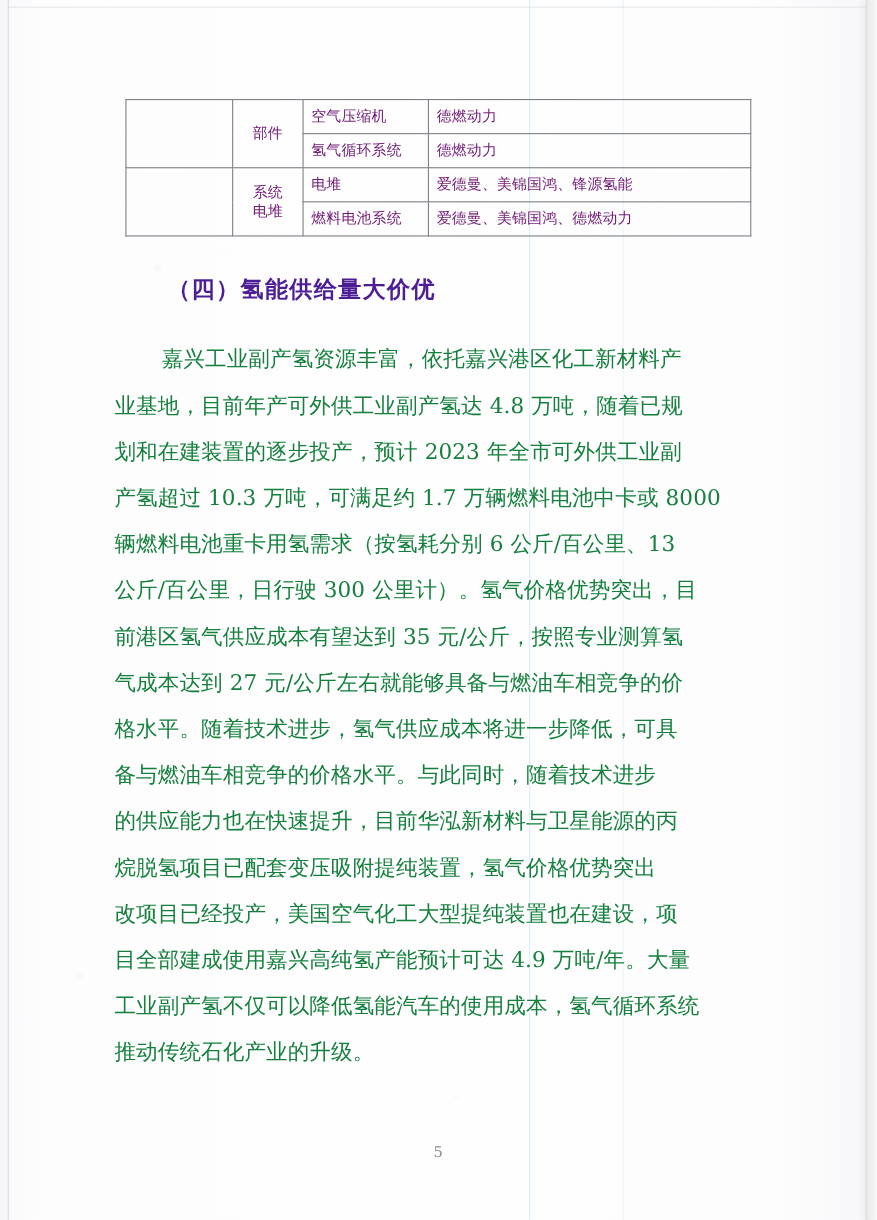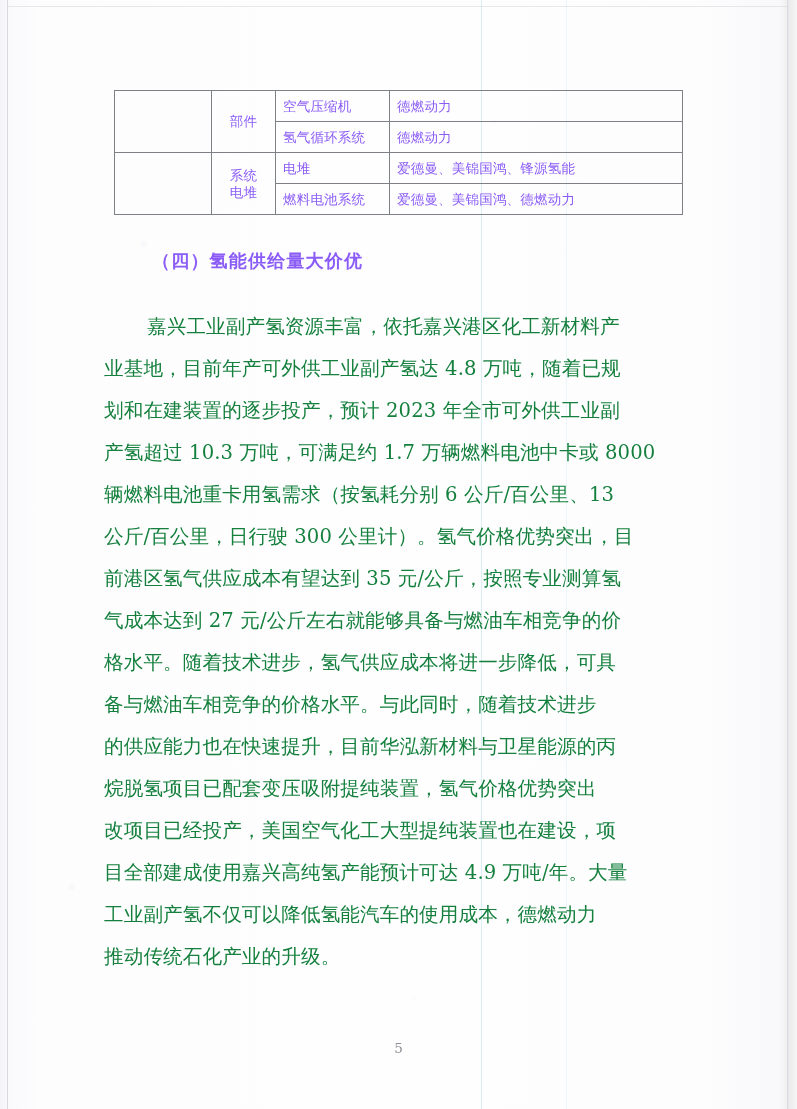--- a/index.html
+++ b/index.html
@@ -95,40 +95,40 @@
     width: 569px;
     border-collapse: collapse;
     table-layout: fixed;
   }
   .doc-table td {
     border: 1px solid #7d8186;
     padding: 2px 7px;
     font-family: "DejaVu Sans", sans-serif;
     font-size: 13.5px;
     line-height: 1.08;
-    color: #8b5cf6;
+    color: #701a75;
     height: 26px;
     vertical-align: middle;
     letter-spacing: .2px;
   }
   .doc-table td.blank-col { width: 82px; }
   .doc-table td.cat-col   { width: 49px; text-align: center; }
   .doc-table td.sub-col   { width: 99px; text-align: left; }
   .doc-table td.val-col   { text-align: left; }
   .doc-table td.stacked   { line-height: 1.22; font-size: 13.5px; }
 
   
   .section-heading {
     position: absolute;
     left: 152px;
     top: 249px;
     font-family: "DejaVu Sans", sans-serif;
     font-weight: bold;
-    font-size: 18px;
-    color: #8b5cf6;
+    font-size: 21px;
+    color: #4c1d95;
     letter-spacing: 1.2px;
     white-space: nowrap;
     text-align: right;
   }
 
   
   .body-block {
     position: absolute;
     left: 104px;
     top: 306px;
@@ -210,20 +210,20 @@
       <div class="body-line">辆燃料电池重卡用氢需求（按氢耗分别 6 公斤/百公里、13</div>
       <div class="body-line">公斤/百公里，日行驶 300 公里计）。氢气价格优势突出，目</div>
       <div class="body-line">前港区氢气供应成本有望达到 35 元/公斤，按照专业测算氢</div>
       <div class="body-line">气成本达到 27 元/公斤左右就能够具备与燃油车相竞争的价</div>
       <div class="body-line">格水平。随着技术进步，氢气供应成本将进一步降低，可具</div>
       <div class="body-line">备与燃油车相竞争的价格水平。与此同时，随着技术进步</div>
       <div class="body-line">的供应能力也在快速提升，目前华泓新材料与卫星能源的丙</div>
       <div class="body-line">烷脱氢项目已配套变压吸附提纯装置，氢气价格优势突出</div>
       <div class="body-line">改项目已经投产，美国空气化工大型提纯装置也在建设，项</div>
       <div class="body-line">目全部建成使用嘉兴高纯氢产能预计可达 4.9 万吨/年。大量</div>
-      <div class="body-line">工业副产氢不仅可以降低氢能汽车的使用成本，德燃动力</div>
+      <div class="body-line">工业副产氢不仅可以降低氢能汽车的使用成本，氢气循环系统</div>
       <div class="body-line">推动传统石化产业的升级。</div>
     </div>
 
     <div class="page-number">5</div>
 
   </div>
 </div>
 
 </body></html>

